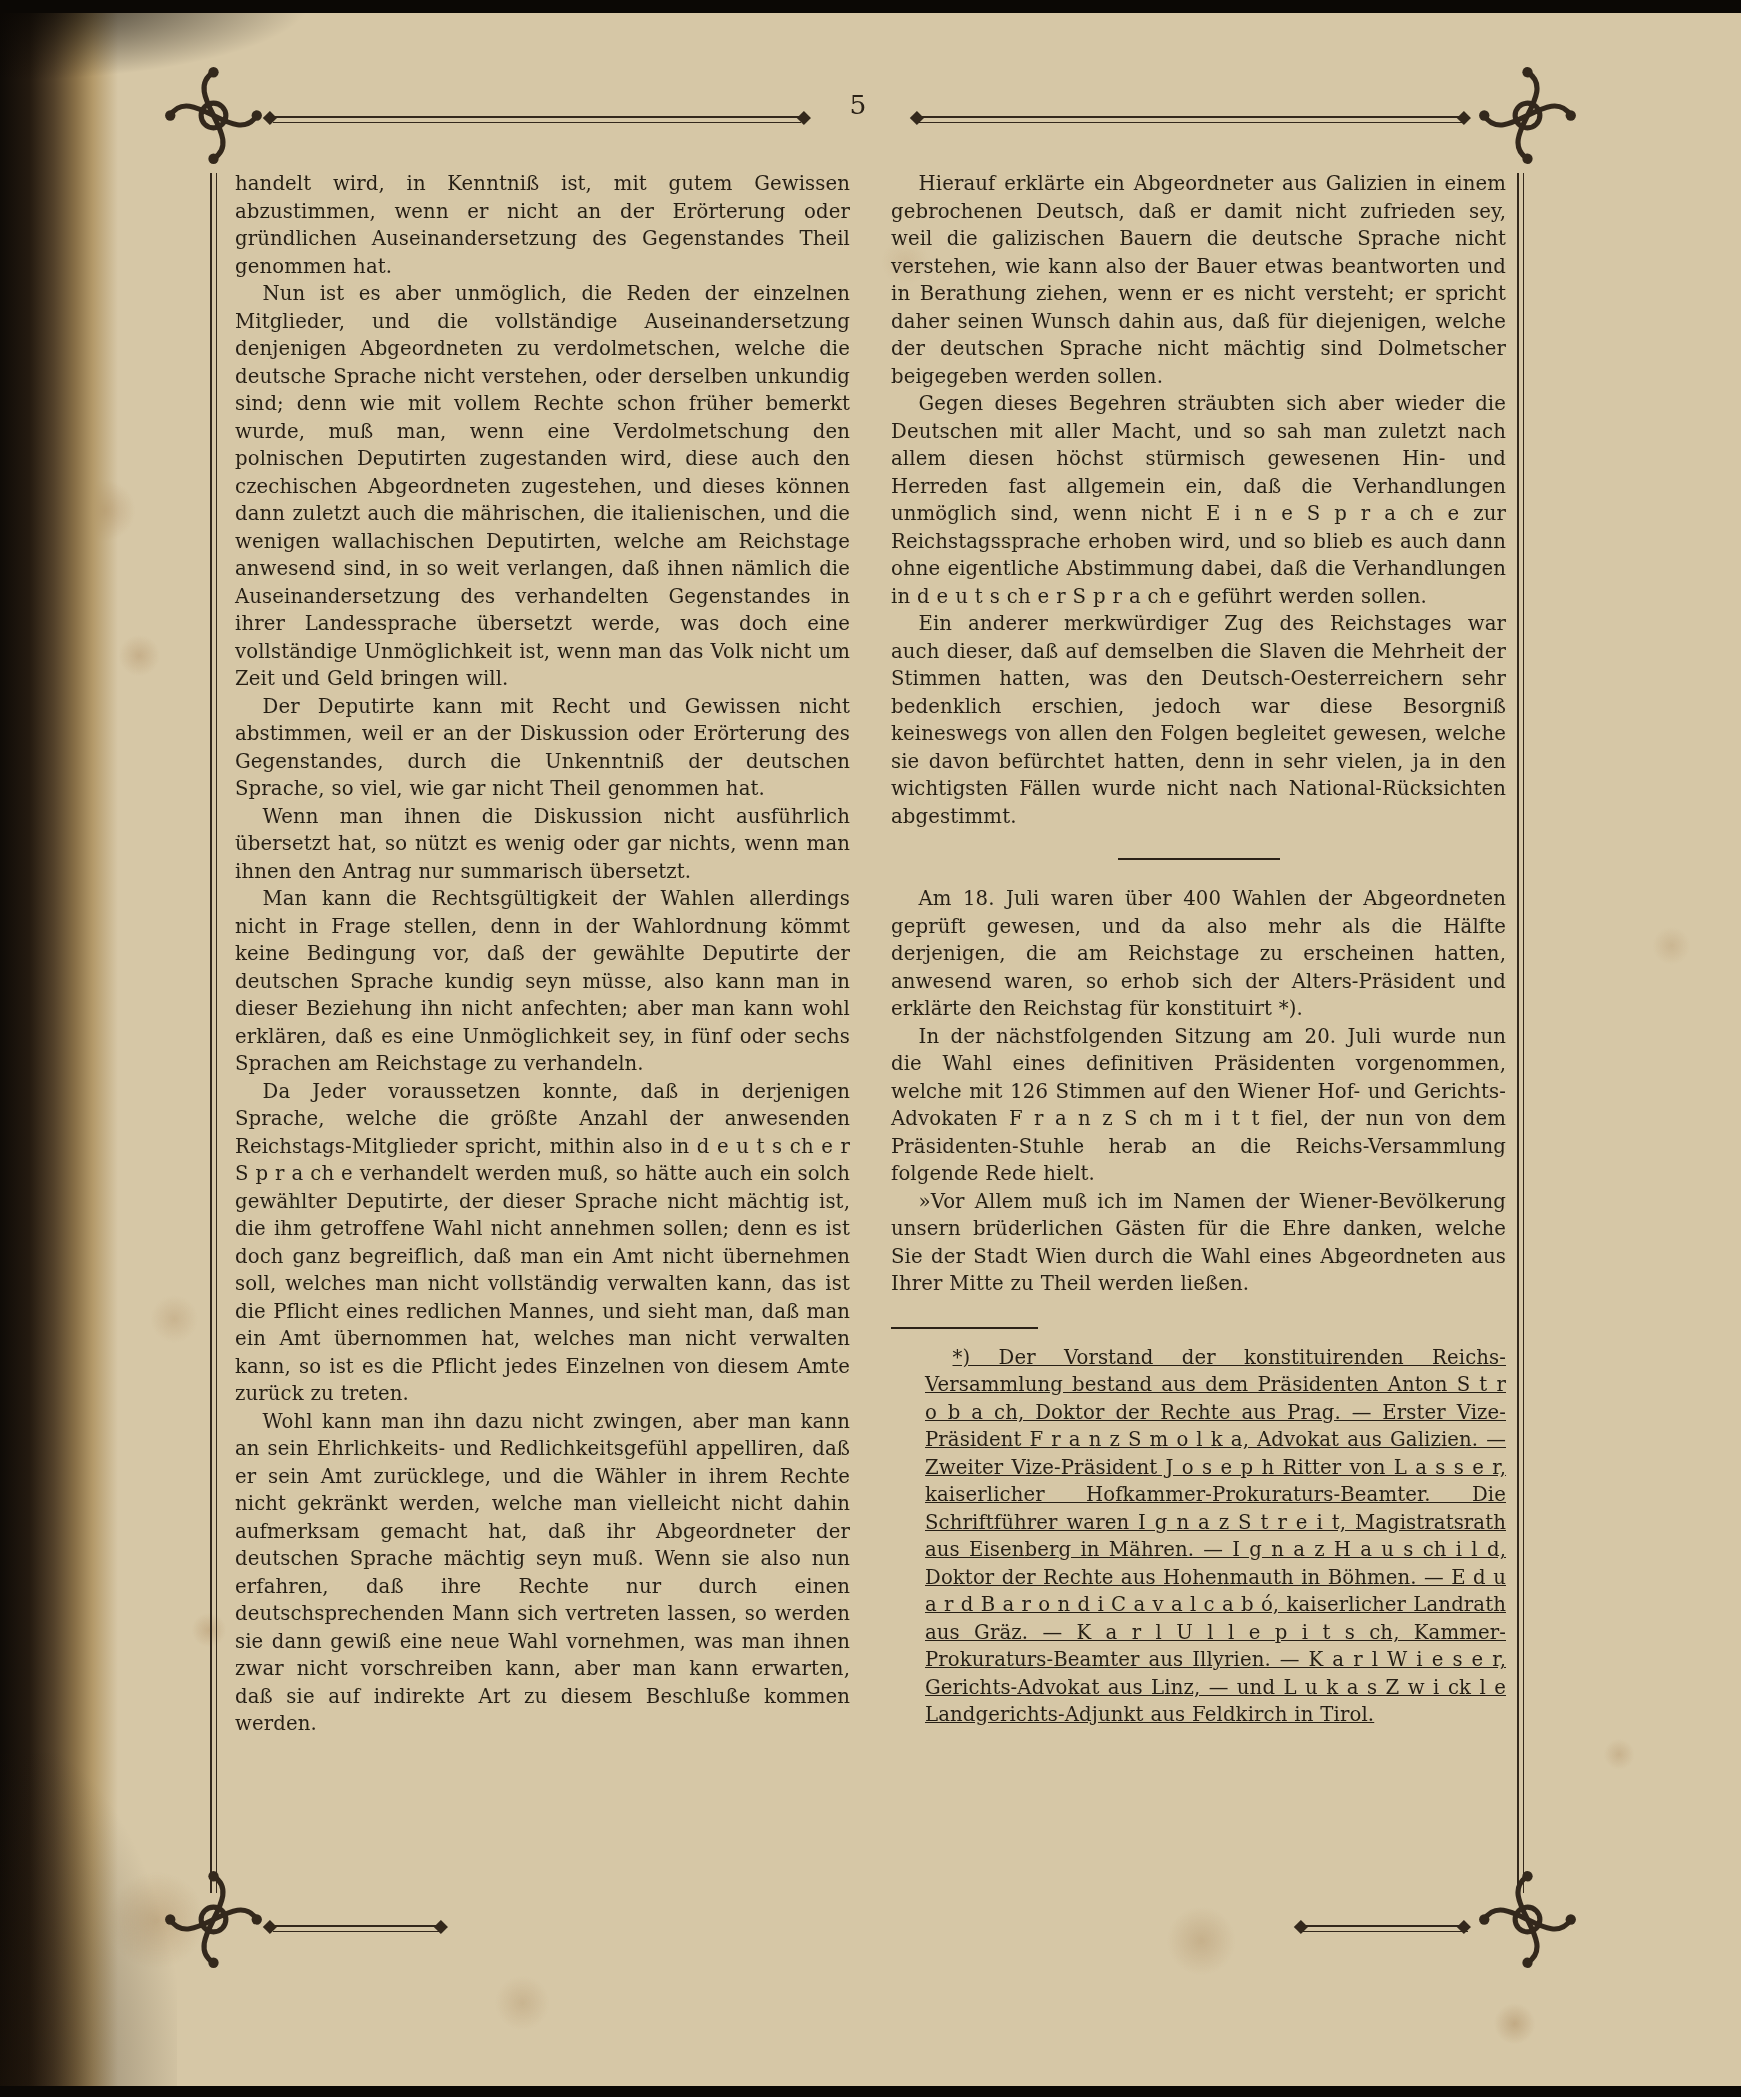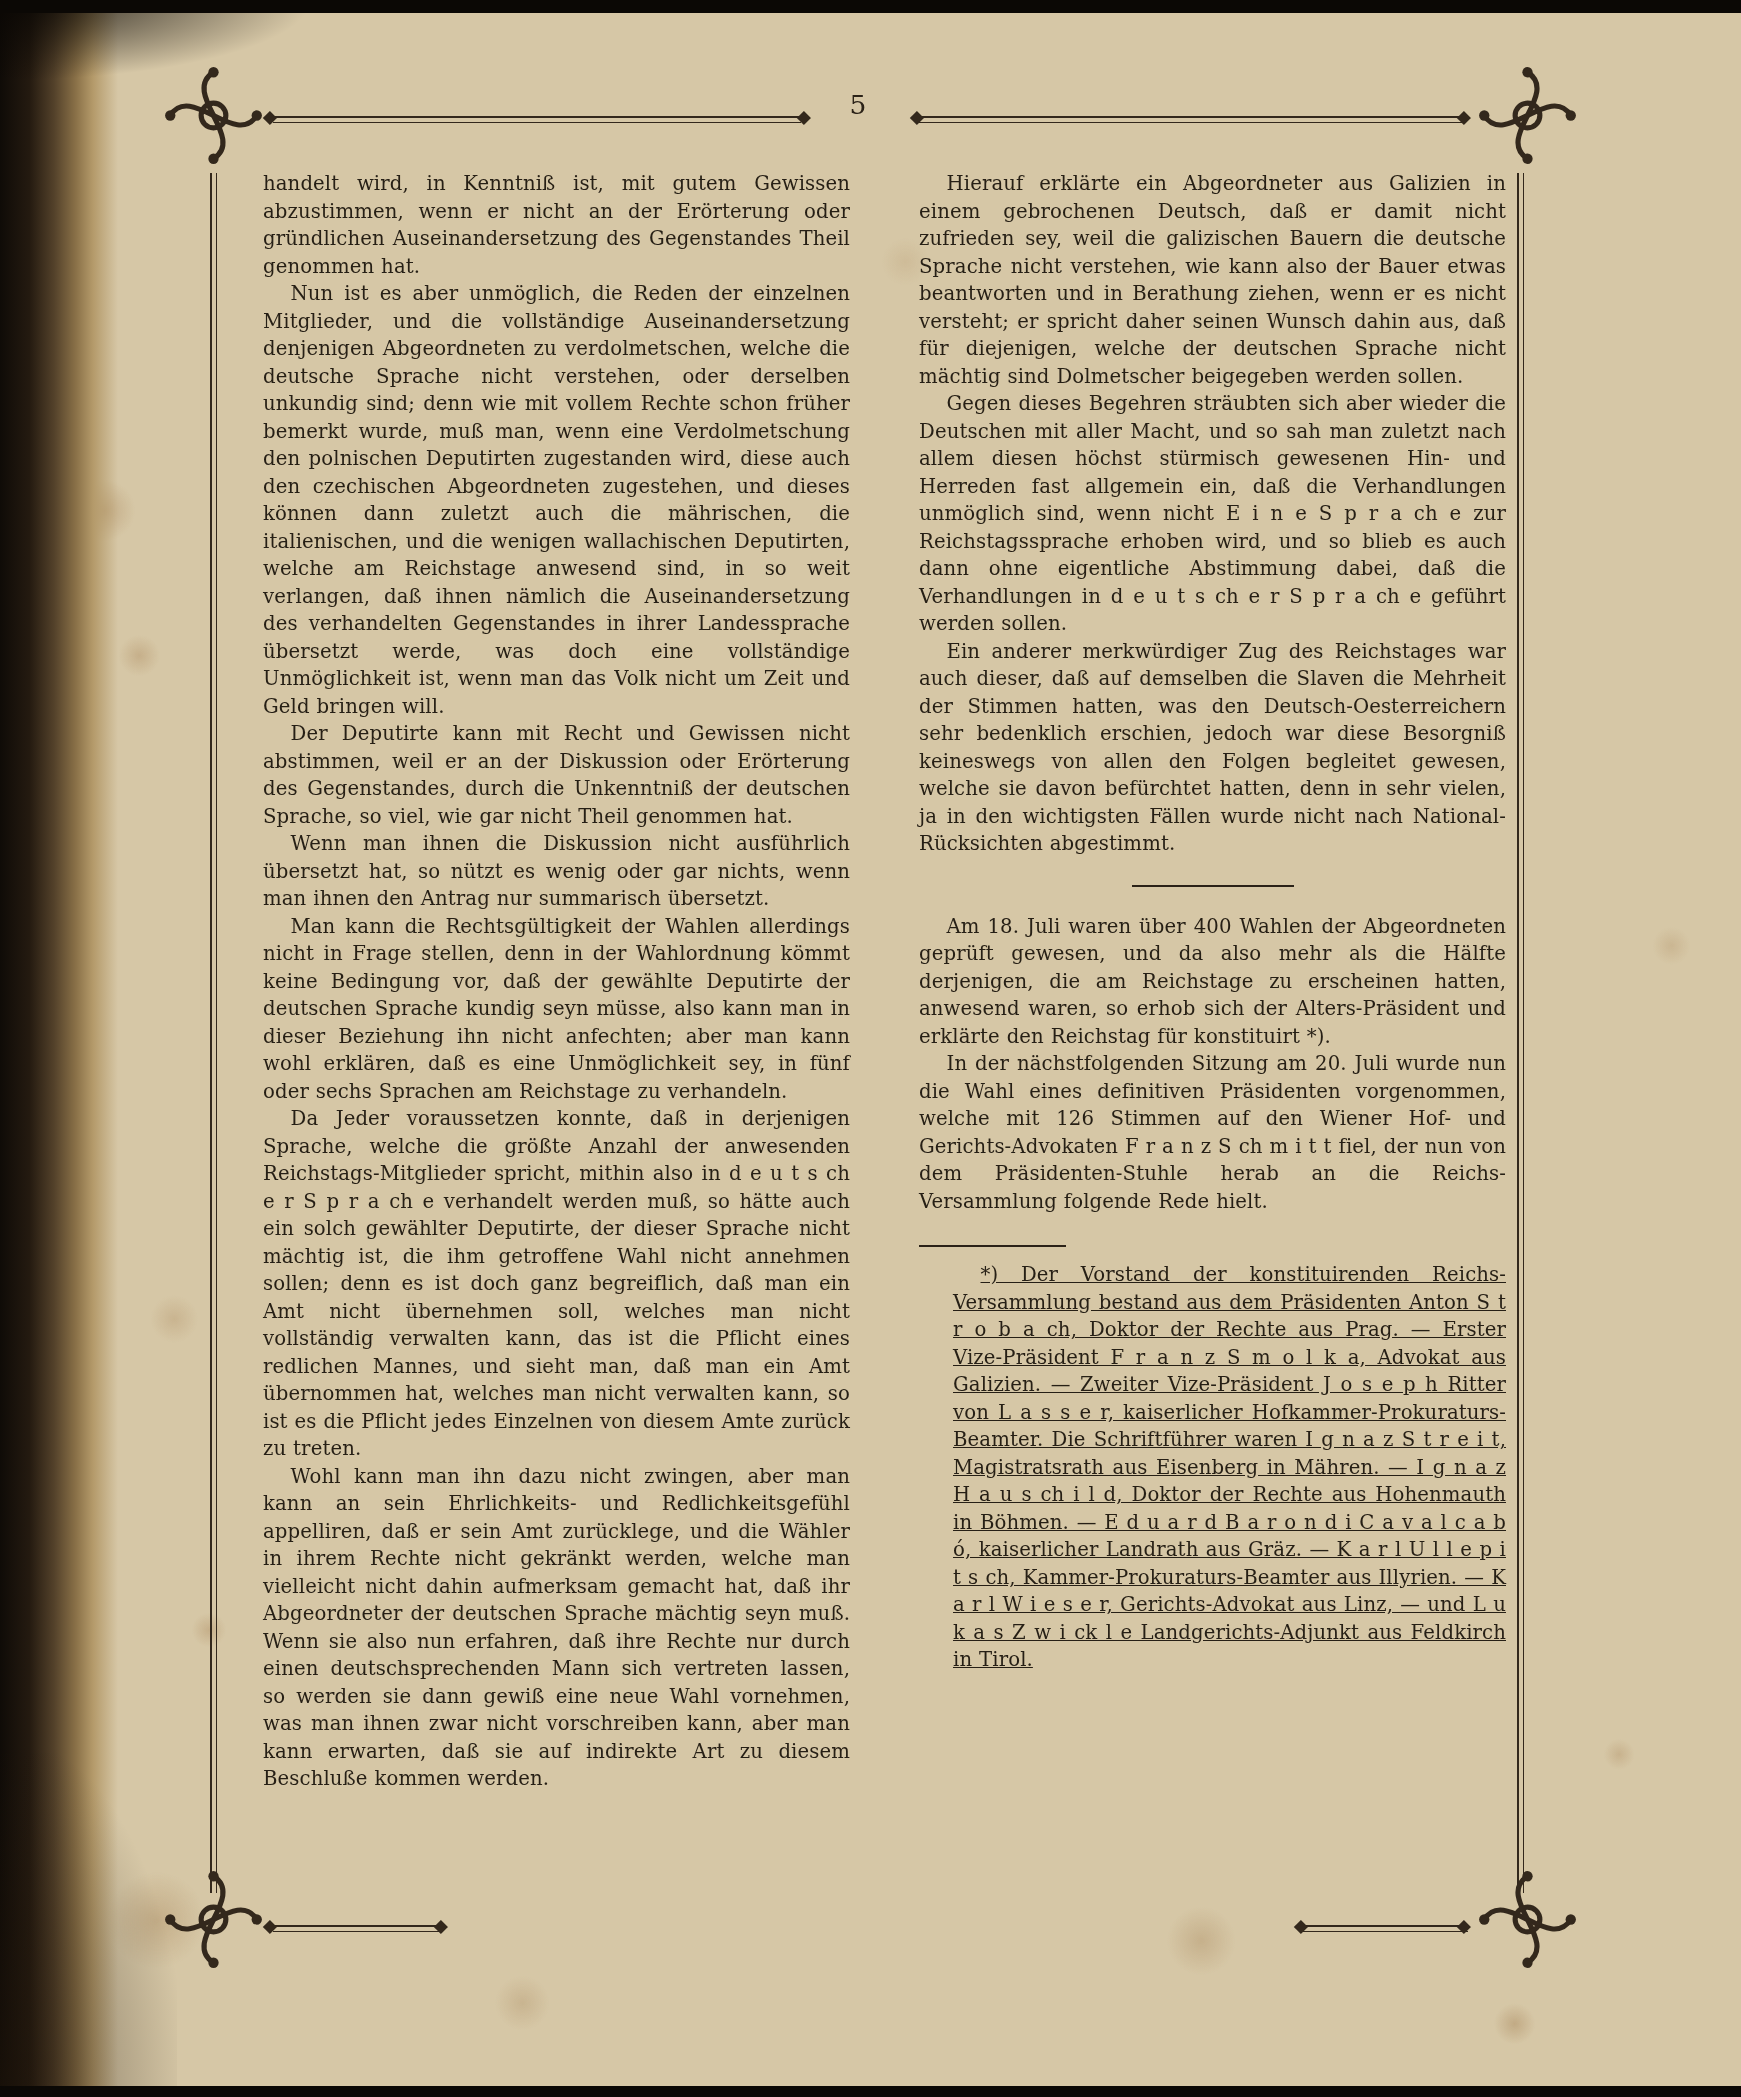--- a/index.html
+++ b/index.html
@@ -56,21 +56,21 @@
   .corner-bl{left:162px;top:1868px;transform:scaleY(-1);}
   .corner-br{left:1476px;top:1868px;transform:scale(-1,-1);}
 
   .page-number{
     position:absolute;left:812px;top:89px;width:93px;text-align:center;
     font-size:26.5px;color:#2b2217;letter-spacing:1px;
   }
 
   
   .text-area{position:absolute;left:235px;top:170px;width:1271px;display:flex;gap:41px;}
-  .col{width:615px;margin-left:28px;}
+  .col{width:615px;}
   .col p{
     margin:0;text-align:justify;font-size:19.7px;line-height:27.5px;color:#261f15;
     text-indent:27.5px;letter-spacing:0.1px;word-spacing:0.5px;
   }
   .col p.noindent{text-indent:0;}
   .mid-rule{width:162px;border-top:2px solid #2b2217;margin:27.5px auto 25.6px auto;}
   .foot-rule{width:147px;border-top:2px solid #2b2217;margin:29.5px 0 14.7px 0;}
   .footnote{
     margin:0;text-align:justify;font-size:16px;line-height:21.6px;color:#261f15;
     padding-left:34px;text-indent:-34px;letter-spacing:0.1px;text-decoration:underline;
@@ -173,20 +173,21 @@
       <p>Da Jeder voraussetzen konnte, daß in derjenigen Sprache, welche die größte Anzahl der anwesenden Reichstags-Mitglieder spricht, mithin also in d e u t s ch e r  S p r a ch e verhandelt werden muß, so hätte auch ein solch gewählter Deputirte, der dieser Sprache nicht mächtig ist, die ihm getroffene Wahl nicht annehmen sollen; denn es ist doch ganz begreiflich, daß man ein Amt nicht übernehmen soll, welches man nicht vollständig verwalten kann, das ist die Pflicht eines redlichen Mannes, und sieht man, daß man ein Amt übernommen hat, welches man nicht verwalten kann, so ist es die Pflicht jedes Einzelnen von diesem Amte zurück zu treten.</p>
       <p>Wohl kann man ihn dazu nicht zwingen, aber man kann an sein Ehrlichkeits- und Redlichkeitsgefühl appelliren, daß er sein Amt zurücklege, und die Wähler in ihrem Rechte nicht gekränkt werden, welche man vielleicht nicht dahin aufmerksam gemacht hat, daß ihr Abgeordneter der deutschen Sprache mächtig seyn muß. Wenn sie also nun erfahren, daß ihre Rechte nur durch einen deutschsprechenden Mann sich vertreten lassen, so werden sie dann gewiß eine neue Wahl vornehmen, was man ihnen zwar nicht vorschreiben kann, aber man kann erwarten, daß sie auf indirekte Art zu diesem Beschluße kommen werden.</p>
     </div>
     <div class="col">
       <p>Hierauf erklärte ein Abgeordneter aus Galizien in einem gebrochenen Deutsch, daß er damit nicht zufrieden sey, weil die galizischen Bauern die deutsche Sprache nicht verstehen, wie kann also der Bauer etwas beantworten und in Berathung ziehen, wenn er es nicht versteht; er spricht daher seinen Wunsch dahin aus, daß für diejenigen, welche der deutschen Sprache nicht mächtig sind Dolmetscher beigegeben werden sollen.</p>
       <p>Gegen dieses Begehren sträubten sich aber wieder die Deutschen mit aller Macht, und so sah man zuletzt nach allem diesen höchst stürmisch gewesenen Hin- und Herreden fast allgemein ein, daß die Verhandlungen unmöglich sind, wenn nicht E i n e  S p r a ch e zur Reichstagssprache erhoben wird, und so blieb es auch dann ohne eigentliche Abstimmung dabei, daß die Verhandlungen in d e u t s ch e r  S p r a ch e geführt werden sollen.</p>
       <p>Ein anderer merkwürdiger Zug des Reichstages war auch dieser, daß auf demselben die Slaven die Mehrheit der Stimmen hatten, was den Deutsch-Oesterreichern sehr bedenklich erschien, jedoch war diese Besorgniß keineswegs von allen den Folgen begleitet gewesen, welche sie davon befürchtet hatten, denn in sehr vielen, ja in den wichtigsten Fällen wurde nicht nach National-Rücksichten abgestimmt.</p>
       <div class="mid-rule"></div>
       <p>Am 18. Juli waren über 400 Wahlen der Abgeordneten geprüft gewesen, und da also mehr als die Hälfte derjenigen, die am Reichstage zu erscheinen hatten, anwesend waren, so erhob sich der Alters-Präsident und erklärte den Reichstag für konstituirt *).</p>
       <p>In der nächstfolgenden Sitzung am 20. Juli wurde nun die Wahl eines definitiven Präsidenten vorgenommen, welche mit 126 Stimmen auf den Wiener Hof- und Gerichts-Advokaten F r a n z  S ch m i t t fiel, der nun von dem Präsidenten-Stuhle herab an die Reichs-Versammlung folgende Rede hielt.</p>
+      <p>»Vor Allem muß ich im Namen der Wiener-Bevölkerung unsern brüderlichen Gästen für die Ehre danken, welche Sie der Stadt Wien durch die Wahl eines Abgeordneten aus Ihrer Mitte zu Theil werden ließen.</p>
       <div class="foot-rule"></div>
       <p class="footnote">*) Der Vorstand der konstituirenden Reichs-Versammlung bestand aus dem Präsidenten Anton S t r o b a ch, Doktor der Rechte aus Prag. — Erster Vize-Präsident F r a n z  S m o l k a, Advokat aus Galizien. — Zweiter Vize-Präsident J o s e p h  Ritter von L a s s e r, kaiserlicher Hofkammer-Prokuraturs-Beamter. Die Schriftführer waren I g n a z  S t r e i t, Magistratsrath aus Eisenberg in Mähren. — I g n a z  H a u s ch i l d, Doktor der Rechte aus Hohenmauth in Böhmen. — E d u a r d  B a r o n  d i  C a v a l c a b ó, kaiserlicher Landrath aus Gräz. — K a r l  U l l e p i t s ch, Kammer-Prokuraturs-Beamter aus Illyrien. — K a r l  W i e s e r, Gerichts-Advokat aus Linz, — und L u k a s  Z w i ck l e Landgerichts-Adjunkt aus Feldkirch in Tirol.</p>
     </div>
   </div>
 
   <div class="binding"></div>
   <div class="corner-shadow-tl"></div>
   <div class="corner-shadow-bl"></div>
   <div class="edge-top"></div>
   <div class="edge-bottom"></div>

